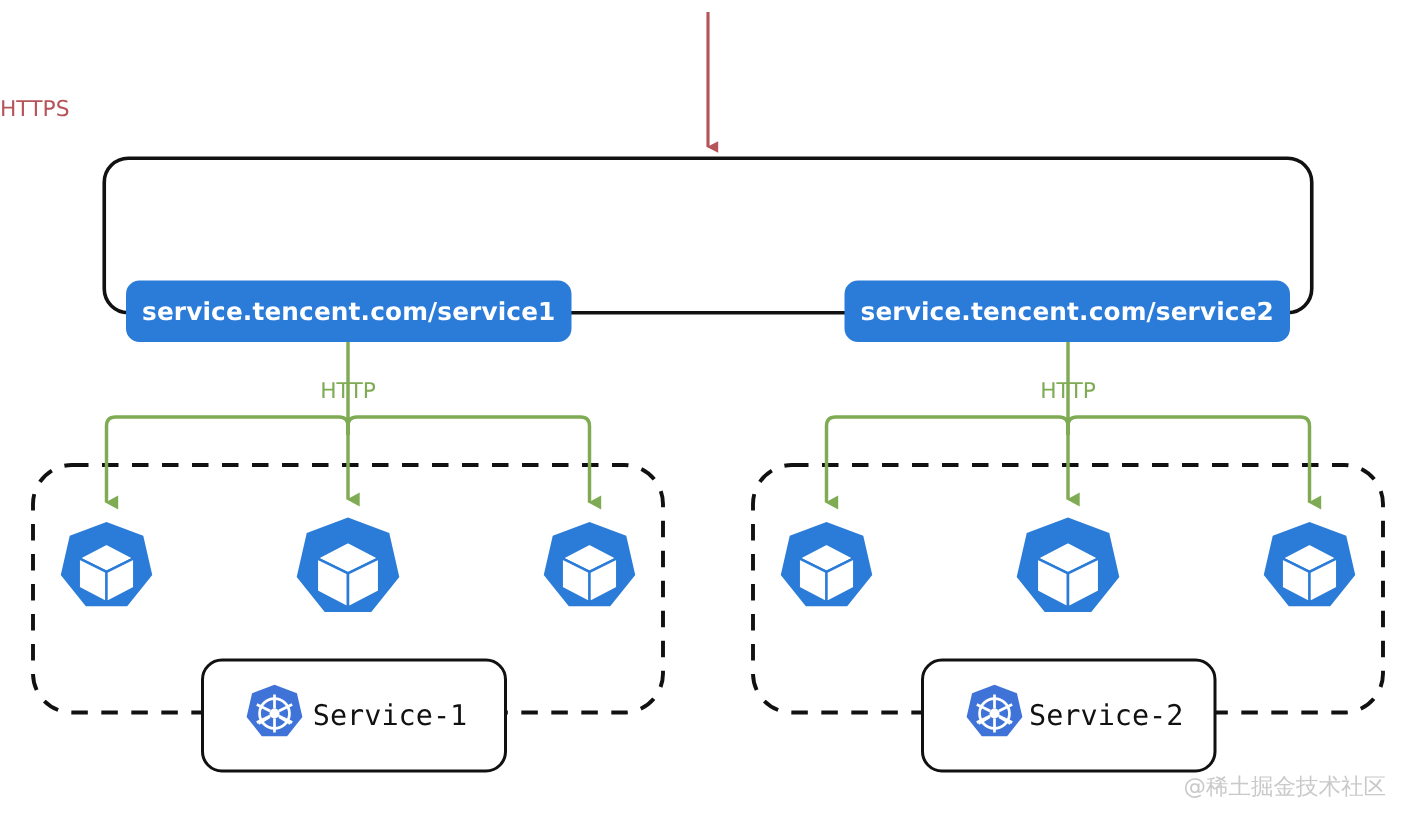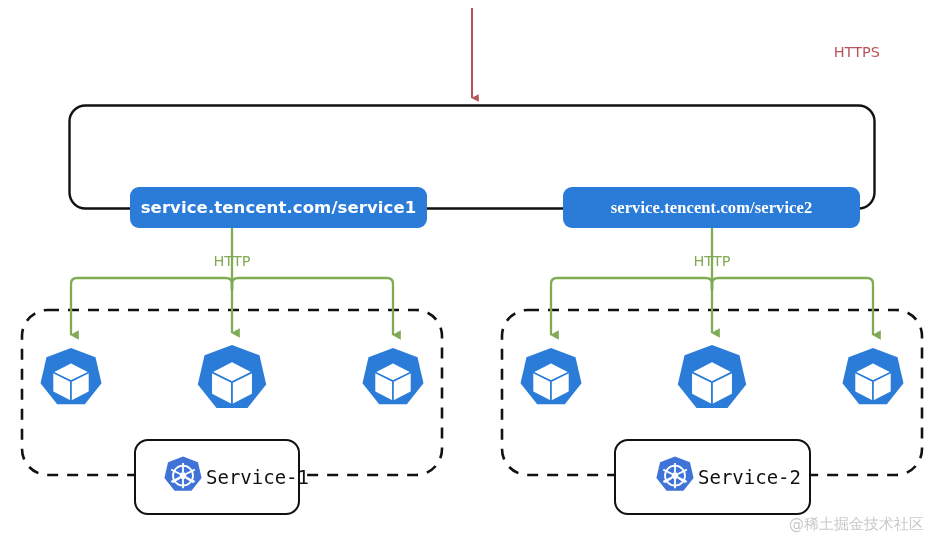--- a/index.html
+++ b/index.html
@@ -12,58 +12,58 @@
 
   .pill{
     position:absolute;
     display:flex;align-items:center;justify-content:center;
     background:#2b7cd8;border-radius:9px;
     color:#ffffff;font-weight:bold;
     font-family:"DejaVu Sans", sans-serif;
     font-size:16.5px;letter-spacing:.1px;
     white-space:nowrap;
   }
-  #pill-service1{left:84px;top:187px;width:297px;height:41px;margin-left:46px;}
-  #pill-service2{left:563px;top:187px;width:297px;height:41px;font-family:Liberation Serif, serif;}
+  #pill-service1{left:84px;top:187px;width:297px;height:41px;}
+  #pill-service2{left:563px;top:187px;width:297px;height:41px;}
 
   .ingress-title{
     position:absolute;left:0;top:135px;width:944px;
     text-align:center;
     font-family:"DejaVu Sans Mono", monospace;
     font-size:24px;color:#1a1a1a;
   }
 
   .svcbox{
     position:absolute;
     background:#ffffff;
     border:2.6px solid #111111;
     border-radius:14px;
     display:flex;align-items:center;
     box-sizing:border-box;
   }
-  #svcbox-1{left:134px;top:439px;width:166px;height:76px;}
-  #svcbox-2{left:614px;top:439px;width:197px;height:76px;padding-left:12px;}
+  #svcbox-1{left:134px;top:439px;width:204px;height:76px;}
+  #svcbox-2{left:614px;top:439px;width:197px;height:76px;}
   .svcbox .wheel{margin-left:24px;width:46px;height:46px;flex:0 0 auto;}
   .svcbox .svclabel{
     flex:1;text-align:center;padding-right:22px;
     font-family:"DejaVu Sans Mono", monospace;
     font-size:19px;color:#111111;white-space:nowrap;
   }
 
   .watermark{
     position:absolute;right:20px;bottom:8px;
     font-family:"DejaVu Sans", sans-serif;
     font-size:15px;color:#c9c9c9;white-space:nowrap;margin-left:44px;
   }
   .edge-label{
     position:absolute;
     font-family:"DejaVu Sans", sans-serif;
     font-size:14.5px;white-space:nowrap;
   }
-  #label-https{color:#b5555a;left:0;top:44px;width:880px;text-align:right;}
+  #label-https{color:#b5555a;left:0;top:65px;width:880px;text-align:left;}
   #label-http-1{color:#7fab54;left:132px;top:253px;width:200px;text-align:center;}
   #label-http-2{color:#7fab54;left:612px;top:253px;width:200px;text-align:center;}
 </style>
 </head>
 <body>
 
 <div id="stage">
 
   <svg class="layer" viewBox="0 0 944 542">
     <defs>

